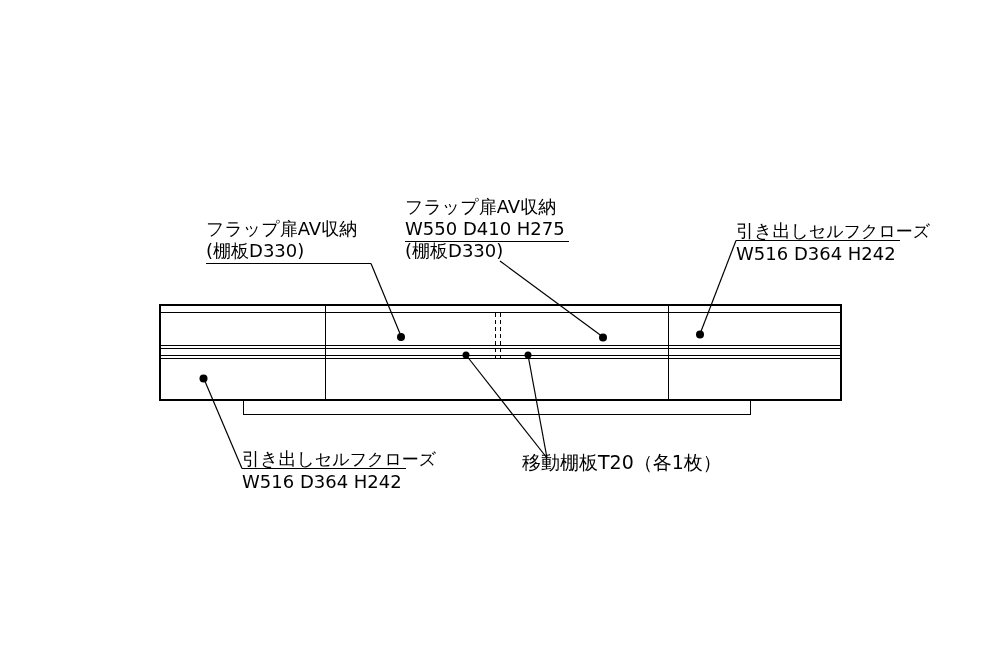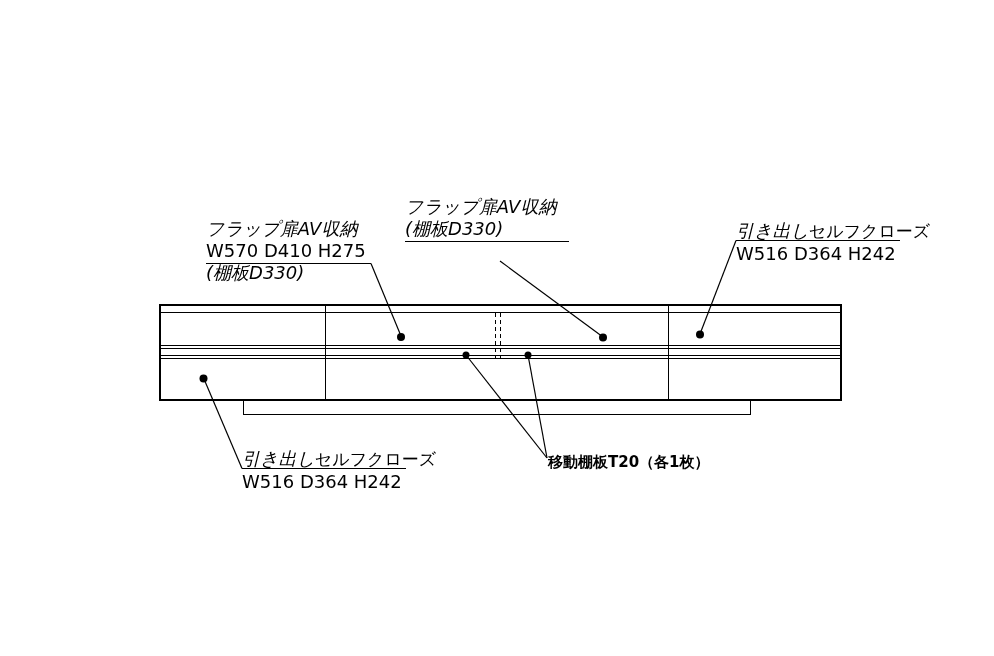--- a/index.html
+++ b/index.html
@@ -6,21 +6,21 @@
   html, body {
     width: 994px; height: 656px;
     background: #ffffff;
     font-family: "DejaVu Sans", "Liberation Sans", sans-serif;
     color: #000;
     overflow: hidden;
   }
   .stage { position: relative; width: 994px; height: 656px; background: #fff; }
   svg.drawing { position: absolute; left: 0; top: 0; }
   .callout { position: absolute; line-height: 22px; white-space: nowrap; }
-  .jp    { font-size: 18px; font-style: italic; }
+  .jp    { font-size: 18px; }
   .dims  { font-size: 18px; }
   .small { font-size: 17px; }
 </style>
 </head>
 <body>
 
 <div class="stage">
 
   <svg class="drawing" width="994" height="656" viewBox="0 0 994 656">
 
@@ -66,40 +66,40 @@
       <circle cx="603" cy="337.5" r="4"></circle>
       <circle cx="700" cy="334.5" r="4"></circle>
       <circle cx="203.5" cy="378.5" r="4"></circle>
       <circle cx="466" cy="355" r="3.5"></circle>
       <circle cx="528" cy="355" r="3.5"></circle>
     </g>
   </svg>
 
   <div class="callout" style="left:206px; top:218px;">
     <div class="jp">フラップ扉AV収納</div>
-    <div class="dims">W570 D410 H275</div>
     <div class="jp">(棚板D330)</div>
   </div>
 
   <div class="callout" style="left:405px; top:196px;">
     <div class="jp">フラップ扉AV収納</div>
+    <div class="dims">W550 D410 H275</div>
     <div class="jp">(棚板D330)</div>
   </div>
 
   <div class="callout" style="left:736px; top:220px;">
     <div>
       <span class="jp">引き出し</span><span class="small">セルフクローズ</span>
     </div>
     <div class="dims">W516 D364 H242</div>
   </div>
 
   <div class="callout" style="left:242px; top:448px;">
     <div>
       <span class="jp">引き出し</span><span class="small">セルフクローズ</span>
     </div>
     <div class="dims">W516 D364 H242</div>
   </div>
 
-  <div class="callout" style="left:548px; top:451px; font-size:15px;font-weight:bold;">
+  <div class="callout" style="left:522px; top:451px; font-size:19px;">
     <div>移動棚板T20（各1枚）</div>
   </div>
 
 </div>
 
 </body></html>

